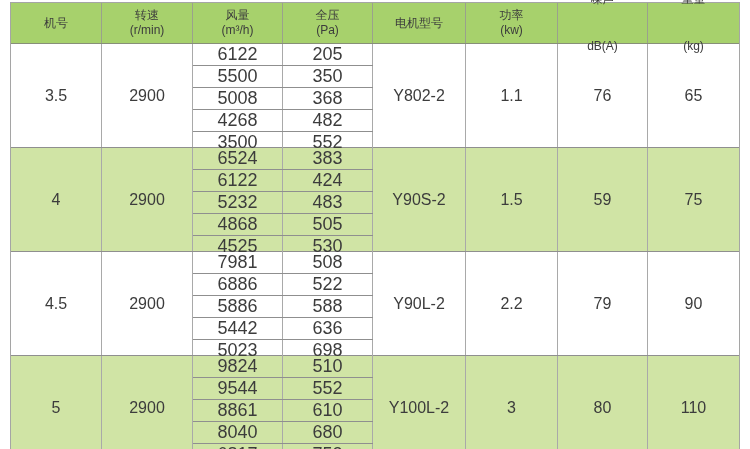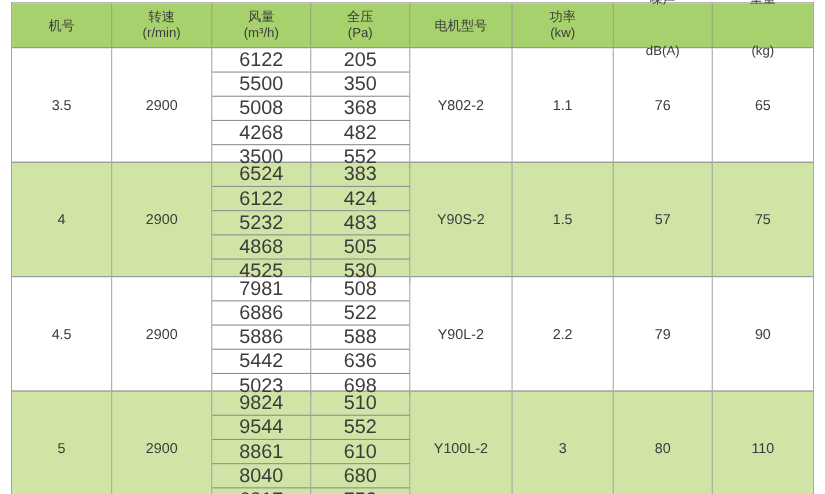--- a/index.html
+++ b/index.html
@@ -57,21 +57,21 @@
     display: flex;
     height: 103px;
     background: #ffffff;
   }
   .group + .group { border-top: 1px solid #8f8f8f; }
   .group.striped { background: #d0e4a5; }
   .cell {
     display: flex;
     align-items: center;
     justify-content: center;
-    font-size: 13px;
+    font-size: 16px;
     border-right: 1px solid #a9a9a9;
     box-sizing: border-box;
   }
   .group .c8 { border-right: none; }
   .mid {
     display: flex;
     flex-direction: column;
   }
   .subrow {
     flex: 1;
@@ -180,21 +180,21 @@
           <div class="m1">4868</div>
           <div class="m2">505</div>
         </div>
         <div class="subrow">
           <div class="m1">4525</div>
           <div class="m2">530</div>
         </div>
       </div>
       <div class="cell c5">Y90S-2</div>
       <div class="cell c6">1.5</div>
-      <div class="cell c7">57</div>
+      <div class="cell c7">59</div>
       <div class="cell c8">75</div>
     </div>
 
     <div class="group">
       <div class="cell c1">4.5</div>
       <div class="cell c2">2900</div>
       <div class="mid">
         <div class="subrow">
           <div class="m1">7981</div>
           <div class="m2">508</div>

